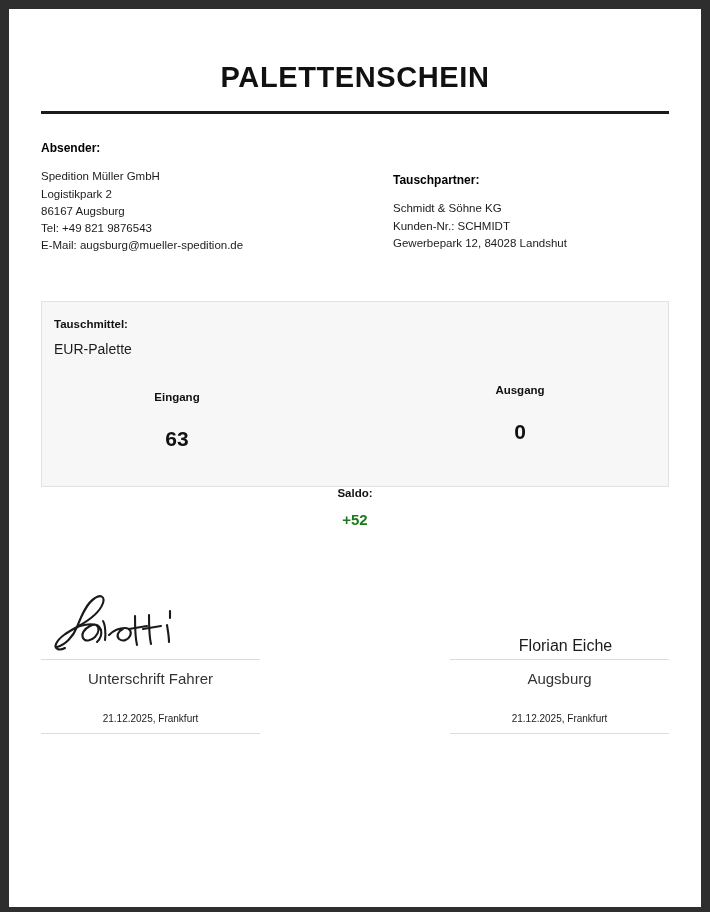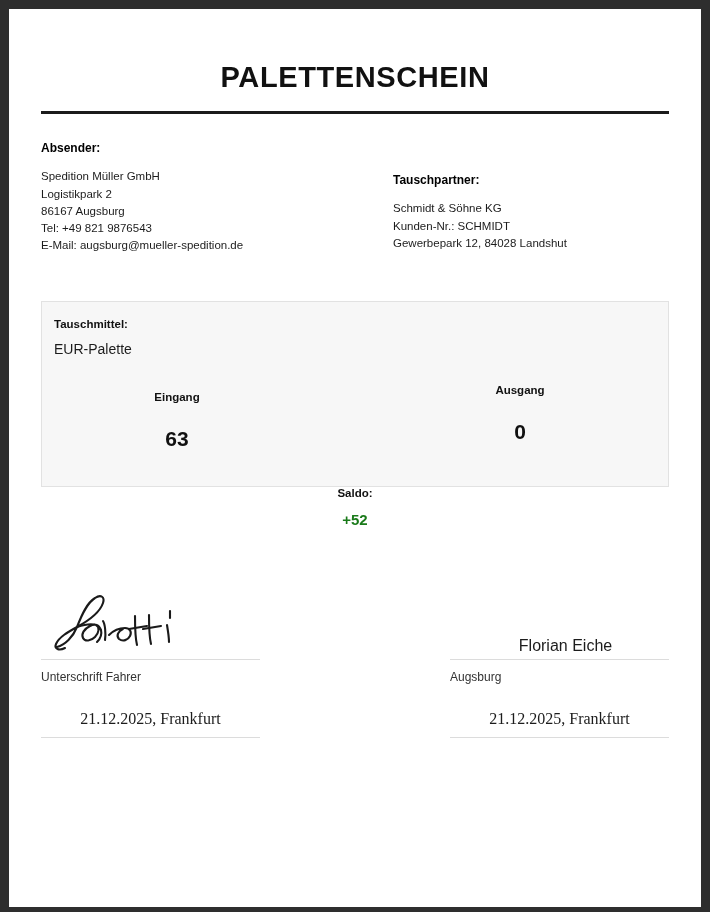--- a/index.html
+++ b/index.html
@@ -171,31 +171,30 @@
     left: 12px;
     right: 0;
     bottom: 4px;
   }
   .sig-line {
     border: 0;
     border-top: 1px solid #dcdcdc;
     margin: 0;
   }
   .sig-role {
-    text-align: left;
-    font-size: 12px;
+    text-align: center;
+    font-size: 15px;
     color: #333333;
     margin: 10px 0 0 0;
   }
   .sig-place {
     text-align: center;
-    font-size: 16px;
+    font-size: 10px;
     color: #1c1c1c;
     margin: 26px 0 9px 0;
-    font-family: Liberation Serif, serif;
   }
 </style>
 </head>
 <body>
 
 <div class="viewport">
   <div class="page">
 
     <h1 class="doc-title">PALETTENSCHEIN</h1>
     <hr class="title-rule">

